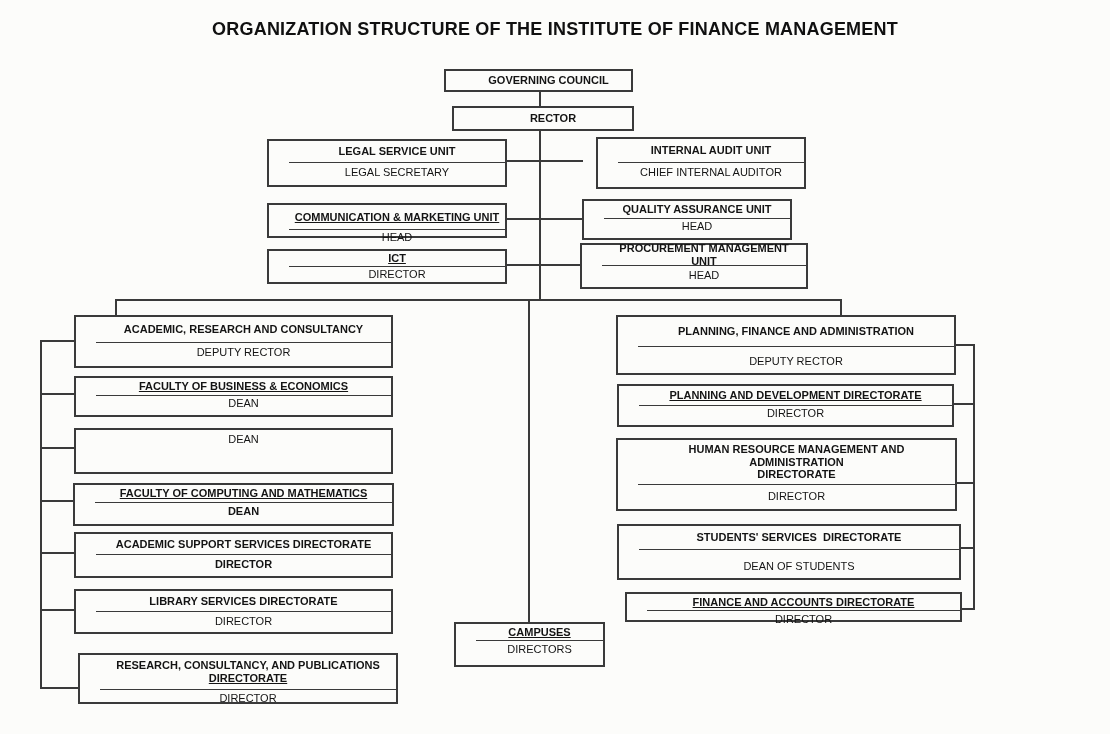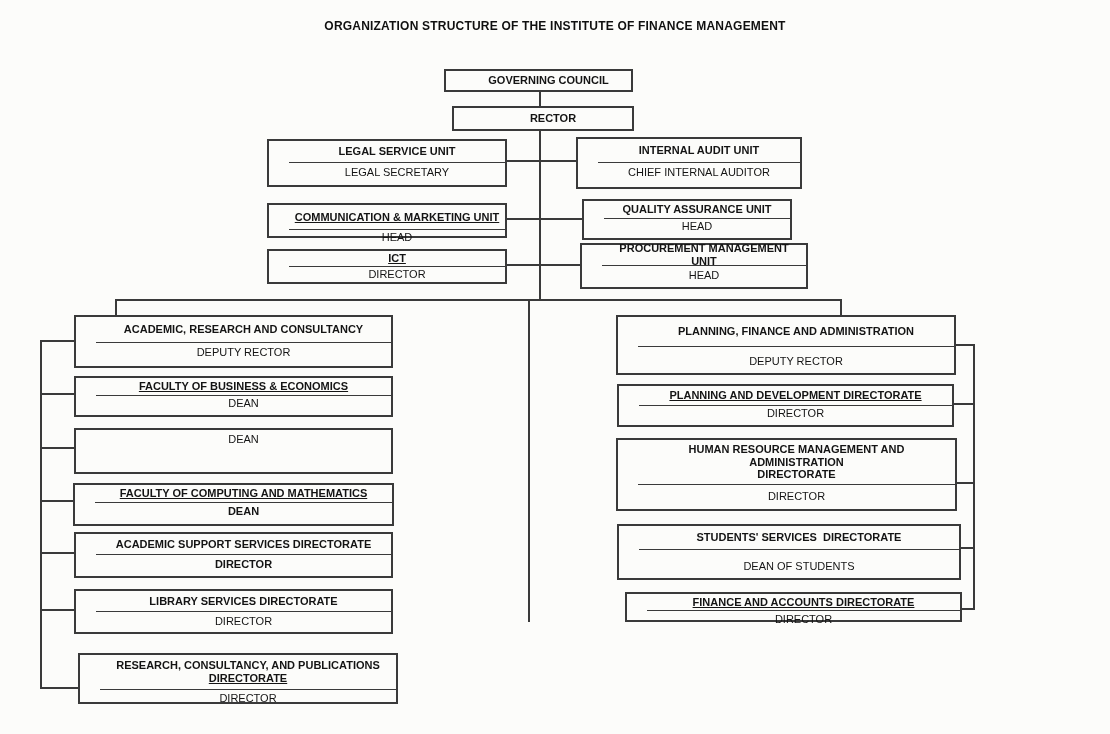--- a/index.html
+++ b/index.html
@@ -2,21 +2,21 @@
 <html><head>
 <meta charset="utf-8">
 <style>
   html,body{margin:0;padding:0;background:#ffffff;}
   .stage{
     position:relative;width:1110px;height:734px;background:#fcfcfa;
     font-family:"Liberation Sans", sans-serif;color:#141414;overflow:hidden;
   }
   .main-title{
     position:absolute;top:19px;left:0;width:100%;text-align:center;
-    font-size:12px;font-weight:bold;letter-spacing:.2px;color:#101010;
+    font-size:18px;font-weight:bold;letter-spacing:.2px;color:#101010;
   }
   .node{
     position:absolute;border:2px solid #3a3a3a;background:#fcfcfa;
     box-sizing:border-box;display:flex;flex-direction:column;padding-left:20px;
   }
   .node .bt{
     flex:0 0 auto;display:flex;flex-direction:column;align-items:center;justify-content:center;
     font-size:11px;font-weight:bold;text-align:center;line-height:1.18;
     border-bottom:1.5px solid #3a3a3a;box-sizing:border-box;padding:0 4px;
     white-space:pre-wrap;
@@ -68,21 +68,21 @@
     <div class="bt"><span>GOVERNING COUNCIL</span></div>
   </div>
   <div class="node single" style="left:452px;top:106px;width:182px;height:25px">
     <div class="bt"><span>RECTOR</span></div>
   </div>
 
   <div class="node" style="left:267px;top:139px;width:240px;height:48px">
     <div class="bt" style="height:22px"><span>LEGAL SERVICE UNIT</span></div>
     <div class="role">LEGAL SECRETARY</div>
   </div>
-  <div class="node" style="left:576px;top:137px;width:226px;height:52px">
+  <div class="node" style="left:596px;top:137px;width:210px;height:52px">
     <div class="bt" style="height:24px"><span>INTERNAL AUDIT UNIT</span></div>
     <div class="role">CHIEF INTERNAL AUDITOR</div>
   </div>
   <div class="node" style="left:267px;top:203px;width:240px;height:35px">
     <div class="bt" style="height:25px"><span class="u">COMMUNICATION &amp; MARKETING UNIT</span></div>
     <div class="role" style="padding-top:1px">HEAD</div>
   </div>
   <div class="node" style="left:582px;top:199px;width:210px;height:41px">
     <div class="bt" style="height:18px"><span>QUALITY ASSURANCE UNIT</span></div>
     <div class="role" style="padding-top:1px">HEAD</div>
@@ -144,14 +144,18 @@
   </div>
   <div class="node" style="left:617px;top:524px;width:344px;height:56px">
     <div class="bt" style="height:24px"><span>STUDENTS' SERVICES  DIRECTORATE</span></div>
     <div class="role" style="padding-top:10px">DEAN OF STUDENTS</div>
   </div>
   <div class="node" style="left:625px;top:592px;width:337px;height:30px">
     <div class="bt" style="height:17px"><span class="u">FINANCE AND ACCOUNTS DIRECTORATE</span></div>
     <div class="role" style="padding-top:2px">DIRECTOR</div>
   </div>
 
+  <div class="node" style="left:454px;top:622px;width:151px;height:45px">
+    <div class="bt" style="height:17px"><span class="u">CAMPUSES</span></div>
+    <div class="role" style="padding-top:2px">DIRECTORS</div>
+  </div>
 
 </div>
 
 </body></html>

